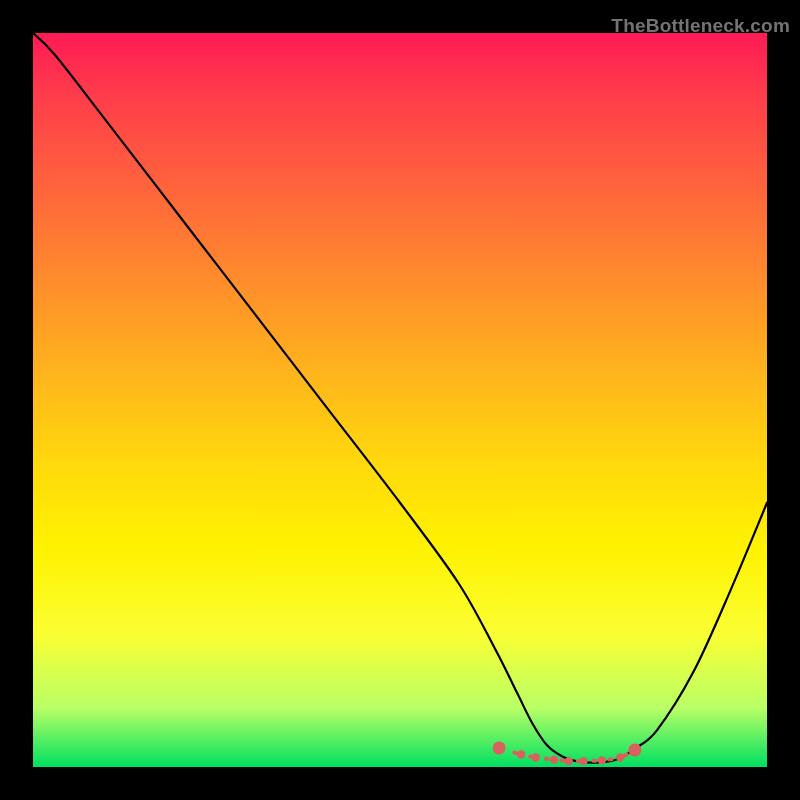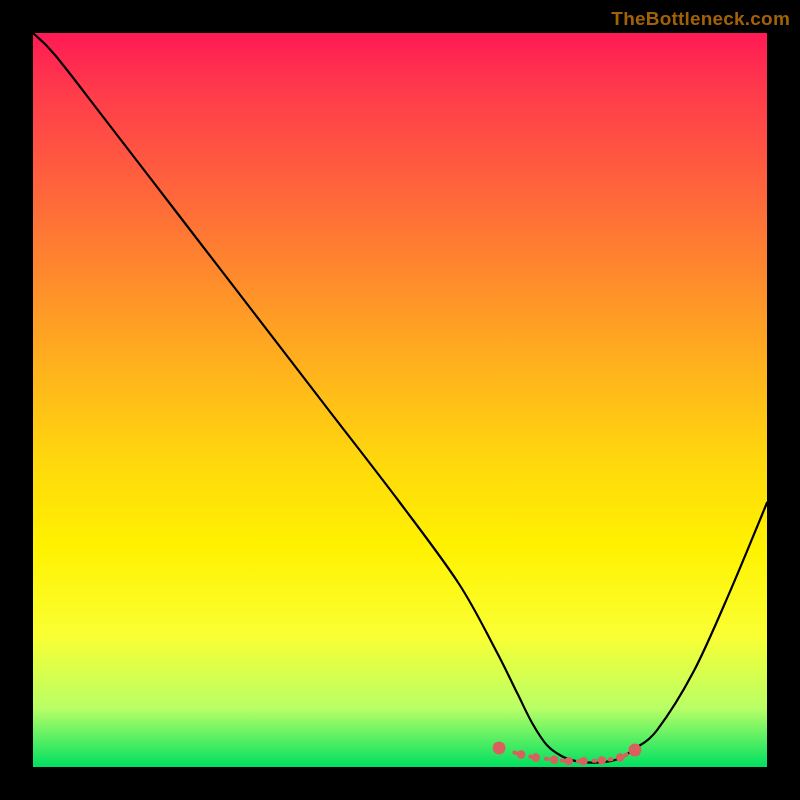--- a/index.html
+++ b/index.html
@@ -33,23 +33,23 @@
       #ffb91a 48%,
       #ffd70d 58%,
       #fff200 70%,
       #faff33 82%,
       #b8ff66 92%,
       #00e060 100%
     );
   }
   .watermark {
     position: absolute;
-    top: 8px;
+    top: 15px;
     right: 10px;
-    color: #a16207;
+    color: #737373;
     font-size: 19px;
     font-weight: 600;
     letter-spacing: 0.2px;
     z-index: 5;
   }
   svg.curve {
     position: absolute;
     left: 0;
     top: 0;
     width: 800px;

